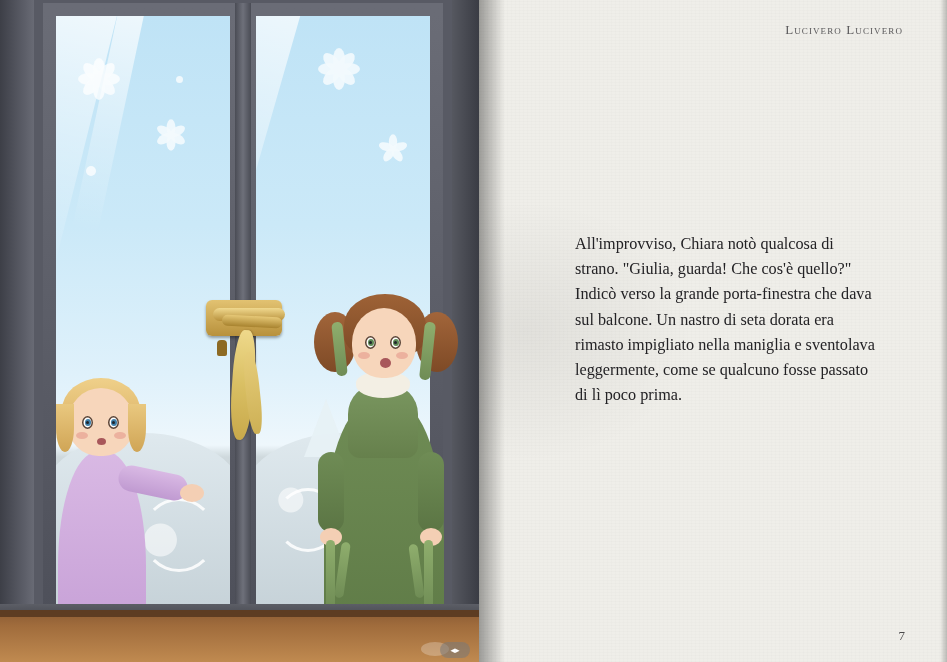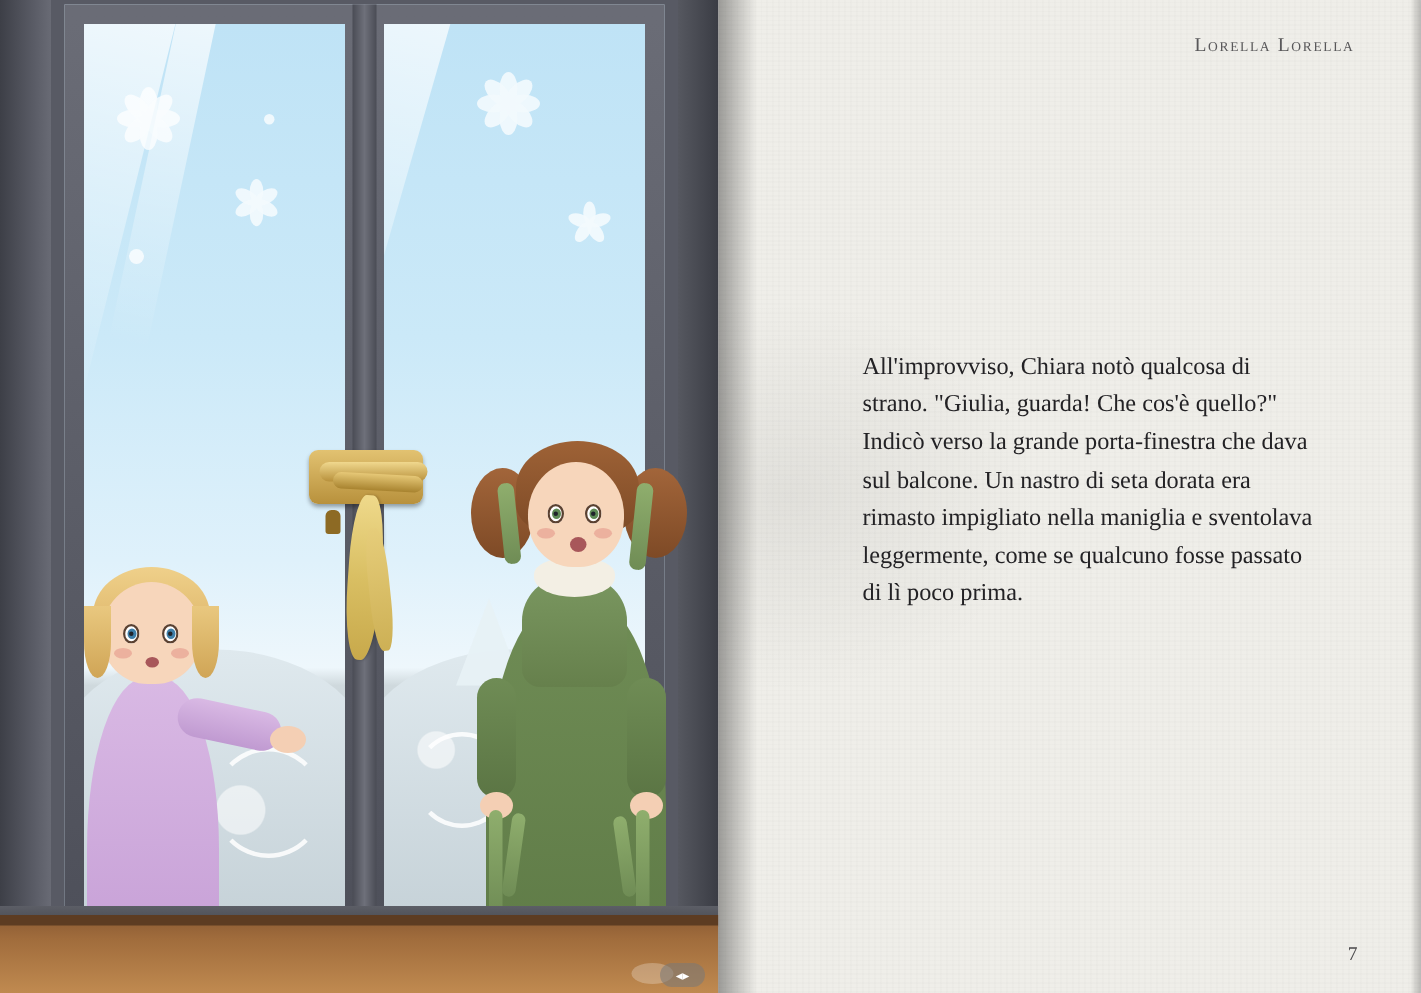--- a/index.html
+++ b/index.html
@@ -460,21 +460,21 @@
 
       <div class="skirting"></div>
       <div class="floor"></div>
       <div class="page-corner"></div>
     </div>
   </div>
 
   <div class="page-right">
     <div class="paper-grain"></div>
 
-    <div class="author-line">Lorella Lorella</div>
+    <div class="author-line">Lucivero Lucivero</div>
 
     <div class="body-text">All'improvviso, Chiara notò qualcosa di strano. "Giulia, guarda! Che cos'è quello?" Indicò verso la grande porta-finestra che dava sul balcone. Un nastro di seta dorata era rimasto impigliato nella maniglia e sventolava leggermente, come se qualcuno fosse passato di lì poco prima.</div>
 
     <div class="page-number">7</div>
 
     <div class="outer-edge"></div>
   </div>
 
   <div class="gutter-shadow"></div>
 

